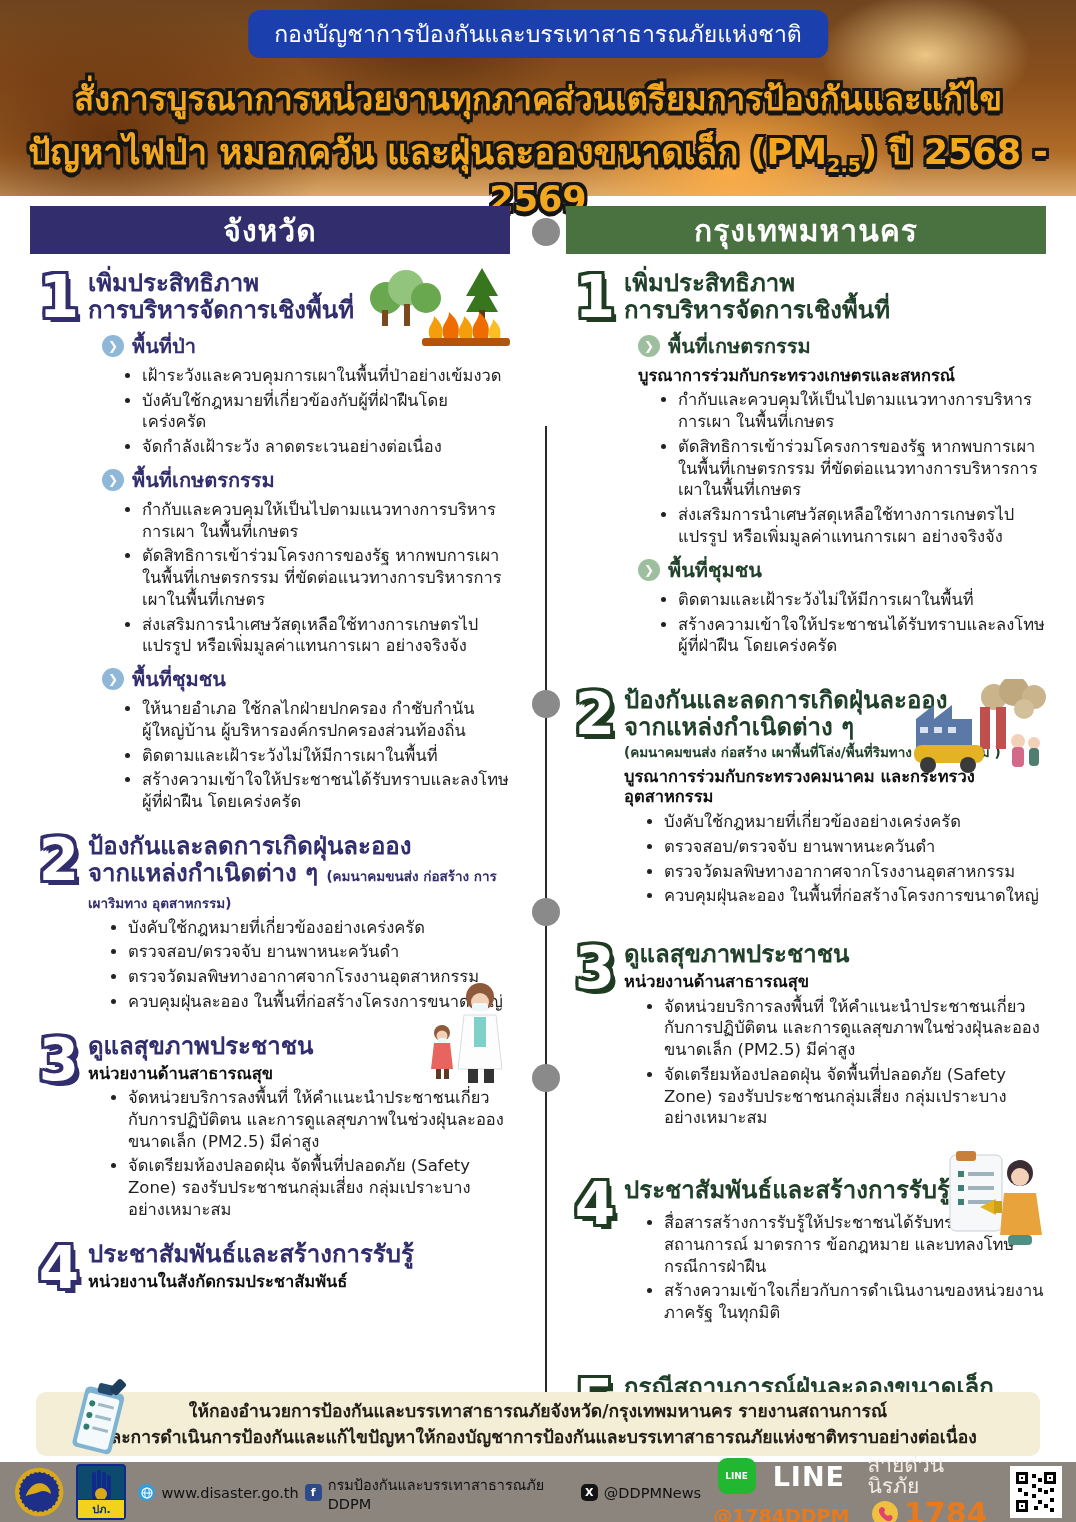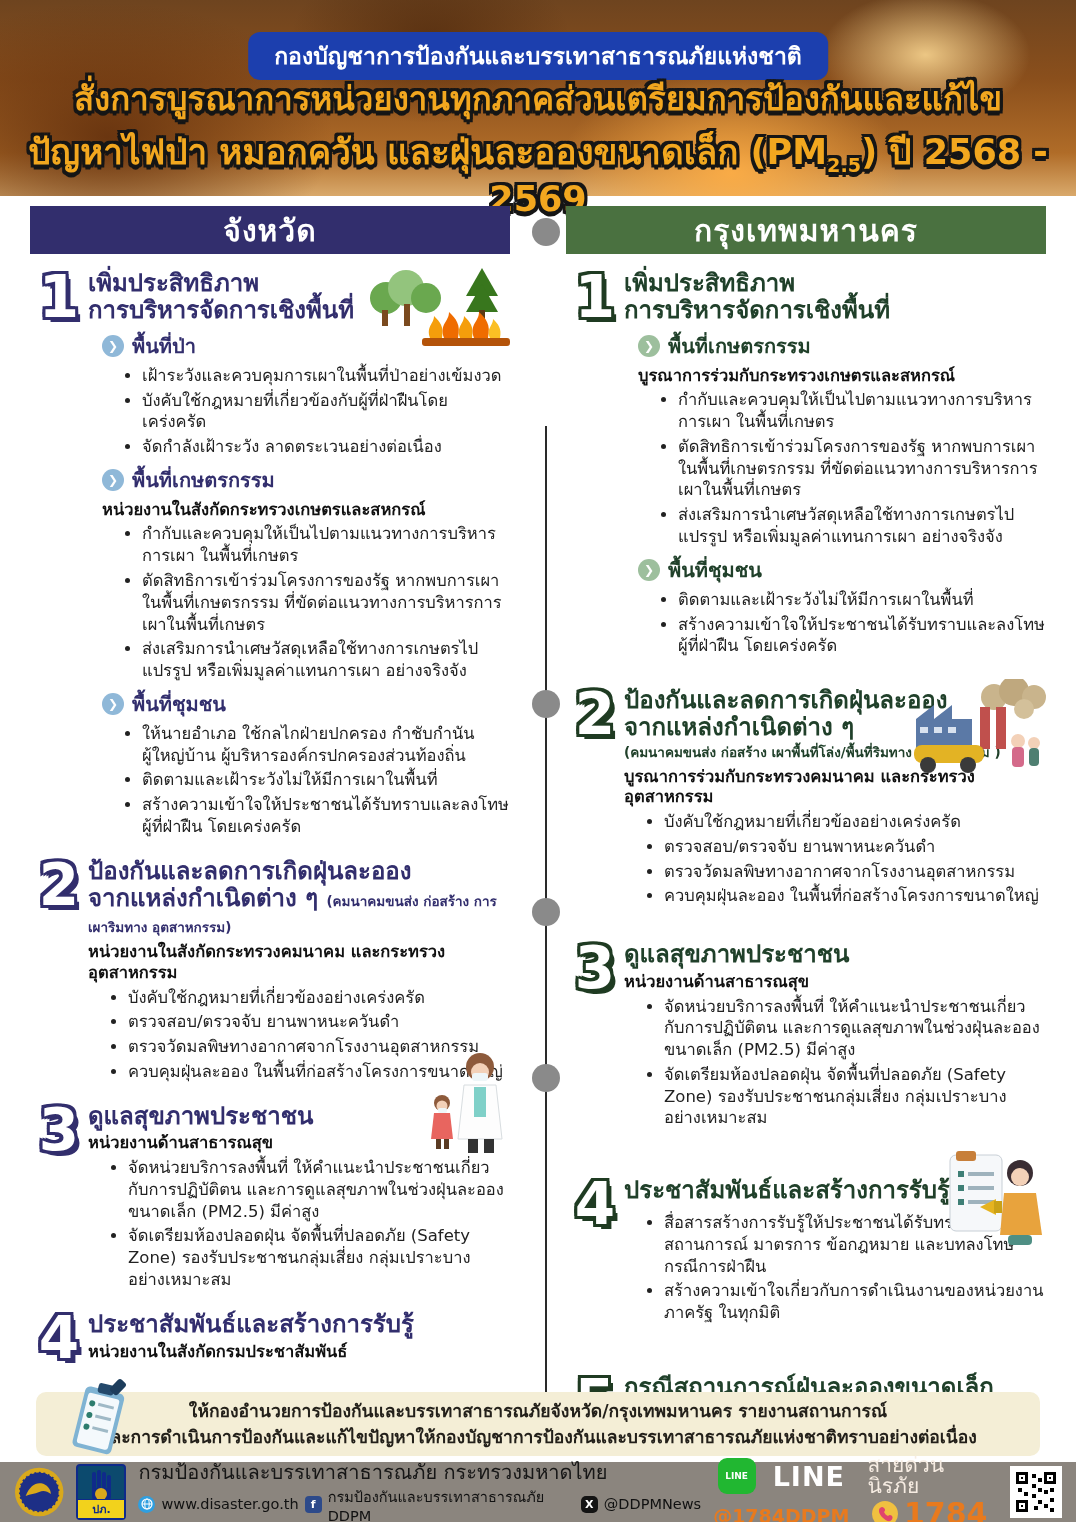--- a/index.html
+++ b/index.html
@@ -6,22 +6,22 @@
   .poster{width:1076px;height:1522px;position:relative;background:#ffffff;overflow:hidden;
           font-family:"DejaVu Sans","Liberation Sans",sans-serif;}
   
   .hero{position:absolute;top:0;left:0;width:1076px;height:196px;
     background:
       radial-gradient(150px 90px at 86% 28%, rgba(255,220,150,.85), rgba(255,220,150,0) 70%),
       radial-gradient(240px 150px at 68% 88%, rgba(255,175,70,.9), rgba(255,175,70,0) 72%),
       radial-gradient(300px 180px at 10% 70%, rgba(95,45,12,.85), rgba(95,45,12,0) 75%),
       radial-gradient(200px 120px at 40% 20%, rgba(70,35,10,.6), rgba(70,35,10,0) 70%),
       linear-gradient(180deg,#6e441f 0%,#8a4f1c 40%,#b06c28 78%,#d9a96b 100%);}
-  .hero-pill{position:absolute;top:32px;left:50%;transform:translateX(-50%);
-    background:#1c3fae;color:#fff;font-size:23px;font-weight:bold;
+  .hero-pill{position:absolute;top:10px;left:50%;transform:translateX(-50%);
+    background:#1c3fae;color:#fff;font-size:23px;font-weight:normal;
     padding:6px 26px;border-radius:12px;white-space:nowrap;}
   .hero-title{position:absolute;width:100%;text-align:center;font-weight:800;color:#f2a71f;
     text-shadow:-3px -3px 0 #161616,0 -3px 0 #161616,3px -3px 0 #161616,-3px 0 0 #161616,
       3px 0 0 #161616,-3px 3px 0 #161616,0 3px 0 #161616,3px 3px 0 #161616,0 5px 0 #161616;}
   .t1{top:72px;font-size:33px;}
   .t2{top:124px;font-size:35px;}
   .hero-title sub{font-size:.55em;}
   
   .columns{position:absolute;top:196px;left:0;width:1076px;height:1196px;display:flex;
     padding:10px 30px 0;box-sizing:border-box;gap:56px;overflow:hidden;}
@@ -132,21 +132,20 @@
                 <li>เฝ้าระวังและควบคุมการเผาในพื้นที่ป่าอย่างเข้มงวด</li>
                 <li>บังคับใช้กฎหมายที่เกี่ยวข้องกับผู้ที่ฝ่าฝืนโดยเคร่งครัด</li>
                 <li>จัดกำลังเฝ้าระวัง ลาดตระเวนอย่างต่อเนื่อง</li>
               </ul>
           </div>
           <div class="subsec">
             <div class="sub-title navy-t">
                 <span class="chev chev-blue">❯</span>
                 <span>พื้นที่เกษตรกรรม</span>
               </div>
-            <div class="org">หน่วยงานในสังกัดกระทรวงเกษตรและสหกรณ์</div>
             <ul class="bullets">
                 <li>กำกับและควบคุมให้เป็นไปตามแนวทางการบริหารการเผา ในพื้นที่เกษตร</li>
                 <li>ตัดสิทธิการเข้าร่วมโครงการของรัฐ หากพบการเผาในพื้นที่เกษตรกรรม ที่ขัดต่อแนวทางการบริหารการเผาในพื้นที่เกษตร</li>
                 <li>ส่งเสริมการนำเศษวัสดุเหลือใช้ทางการเกษตรไปแปรรูป หรือเพิ่มมูลค่าแทนการเผา อย่างจริงจัง</li>
               </ul>
           </div>
           <div class="subsec">
             <div class="sub-title navy-t">
                 <span class="chev chev-blue">❯</span>
                 <span>พื้นที่ชุมชน</span>
@@ -160,21 +159,20 @@
         </div>
       </div>
 
       <div class="sec">
         <div class="numcol"><span class="num num-navy">2</span></div>
         <div class="sec-body">
           <div class="sec-title navy-t">
             <div>ป้องกันและลดการเกิดฝุ่นละออง</div>
             <div><span>จากแหล่งกำเนิดต่าง ๆ</span> <span class="small-note navy-t">(คมนาคมขนส่ง ก่อสร้าง การเผาริมทาง อุตสาหกรรม)</span></div>
           </div>
-          <div class="org">หน่วยงานในสังกัดกระทรวงคมนาคม และกระทรวงอุตสาหกรรม</div>
           <ul class="bullets">
               <li>บังคับใช้กฎหมายที่เกี่ยวข้องอย่างเคร่งครัด</li>
               <li>ตรวจสอบ/ตรวจจับ ยานพาหนะควันดำ</li>
               <li>ตรวจวัดมลพิษทางอากาศจากโรงงานอุตสาหกรรม</li>
               <li>ควบคุมฝุ่นละออง ในพื้นที่ก่อสร้างโครงการขนาดใหญ่</li>
             </ul>
         </div>
       </div>
 
       <div class="sec">
@@ -376,21 +374,20 @@
         <rect x="12" y="4" width="4" height="18" rx="2" fill="#0f2a8a"></rect>
         <rect x="17" y="2" width="4" height="20" rx="2" fill="#0f2a8a"></rect>
         <rect x="22" y="4" width="4" height="18" rx="2" fill="#0f2a8a"></rect>
         <rect x="27" y="7" width="4" height="15" rx="2" fill="#0f2a8a"></rect>
         <path d="M12 20h19v8c0 5-4 8-9.5 8S12 33 12 28z" fill="#0f2a8a"></path>
         <circle cx="21" cy="26" r="6" fill="#d9a91c"></circle>
       </svg>
       <div class="txt">ปภ.</div>
     </div>
     <div>
-      <div class="f-org-th">กรมป้องกันและบรรเทาสาธารณภัย กระทรวงมหาดไทย</div>
       <div class="f-links">
         <span class="icon-box globe">
           <svg width="12" height="12" viewBox="0 0 12 12">
               <circle cx="6" cy="6" r="5" fill="none" stroke="#fff" stroke-width="1.2"></circle>
               <ellipse cx="6" cy="6" rx="2.2" ry="5" fill="none" stroke="#fff" stroke-width="1"></ellipse>
               <line x1="1" y1="6" x2="11" y2="6" stroke="#fff" stroke-width="1"></line>
             </svg>
         </span>
         <span>www.disaster.go.th</span>
         <span class="icon-box fb">f</span>

